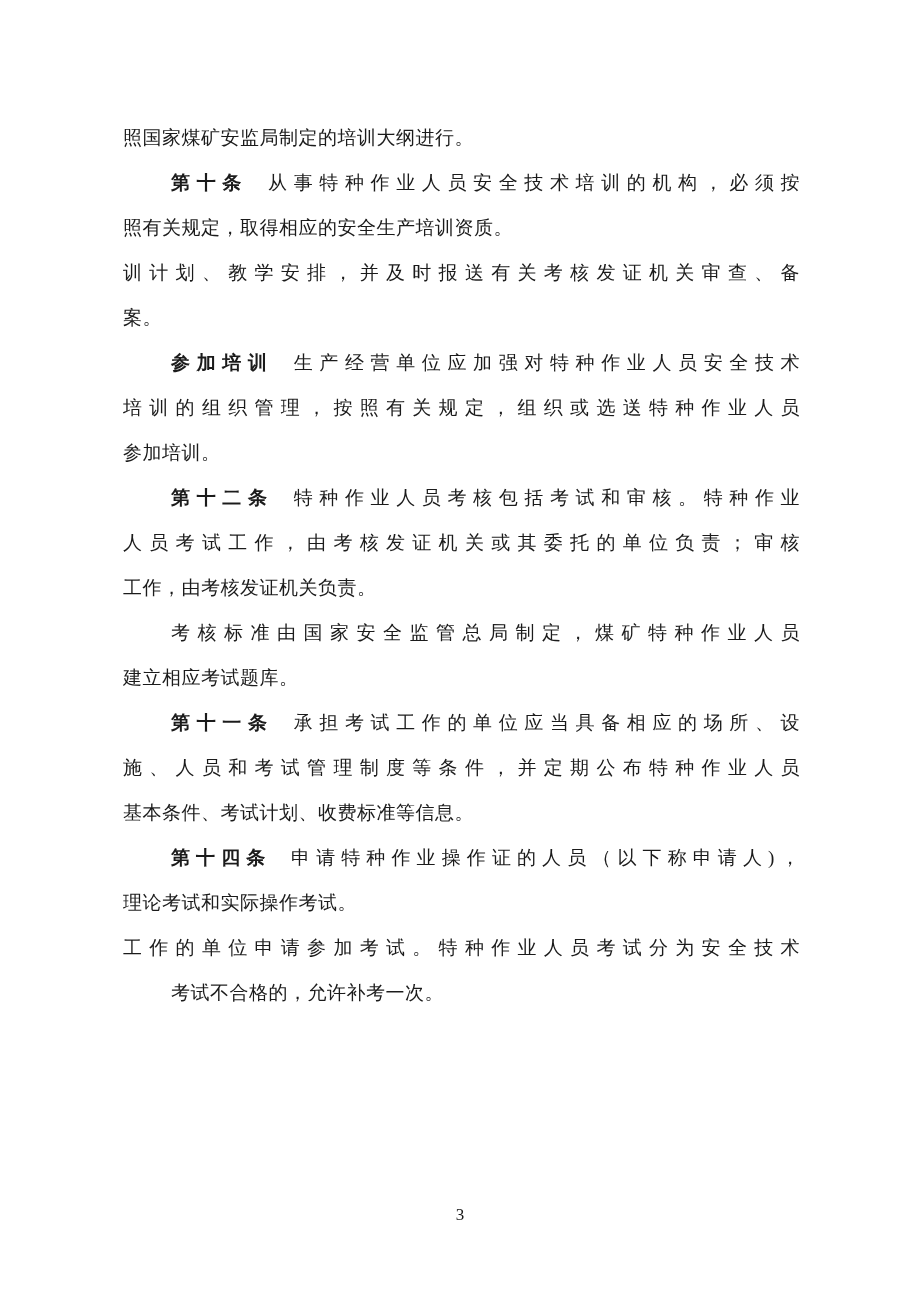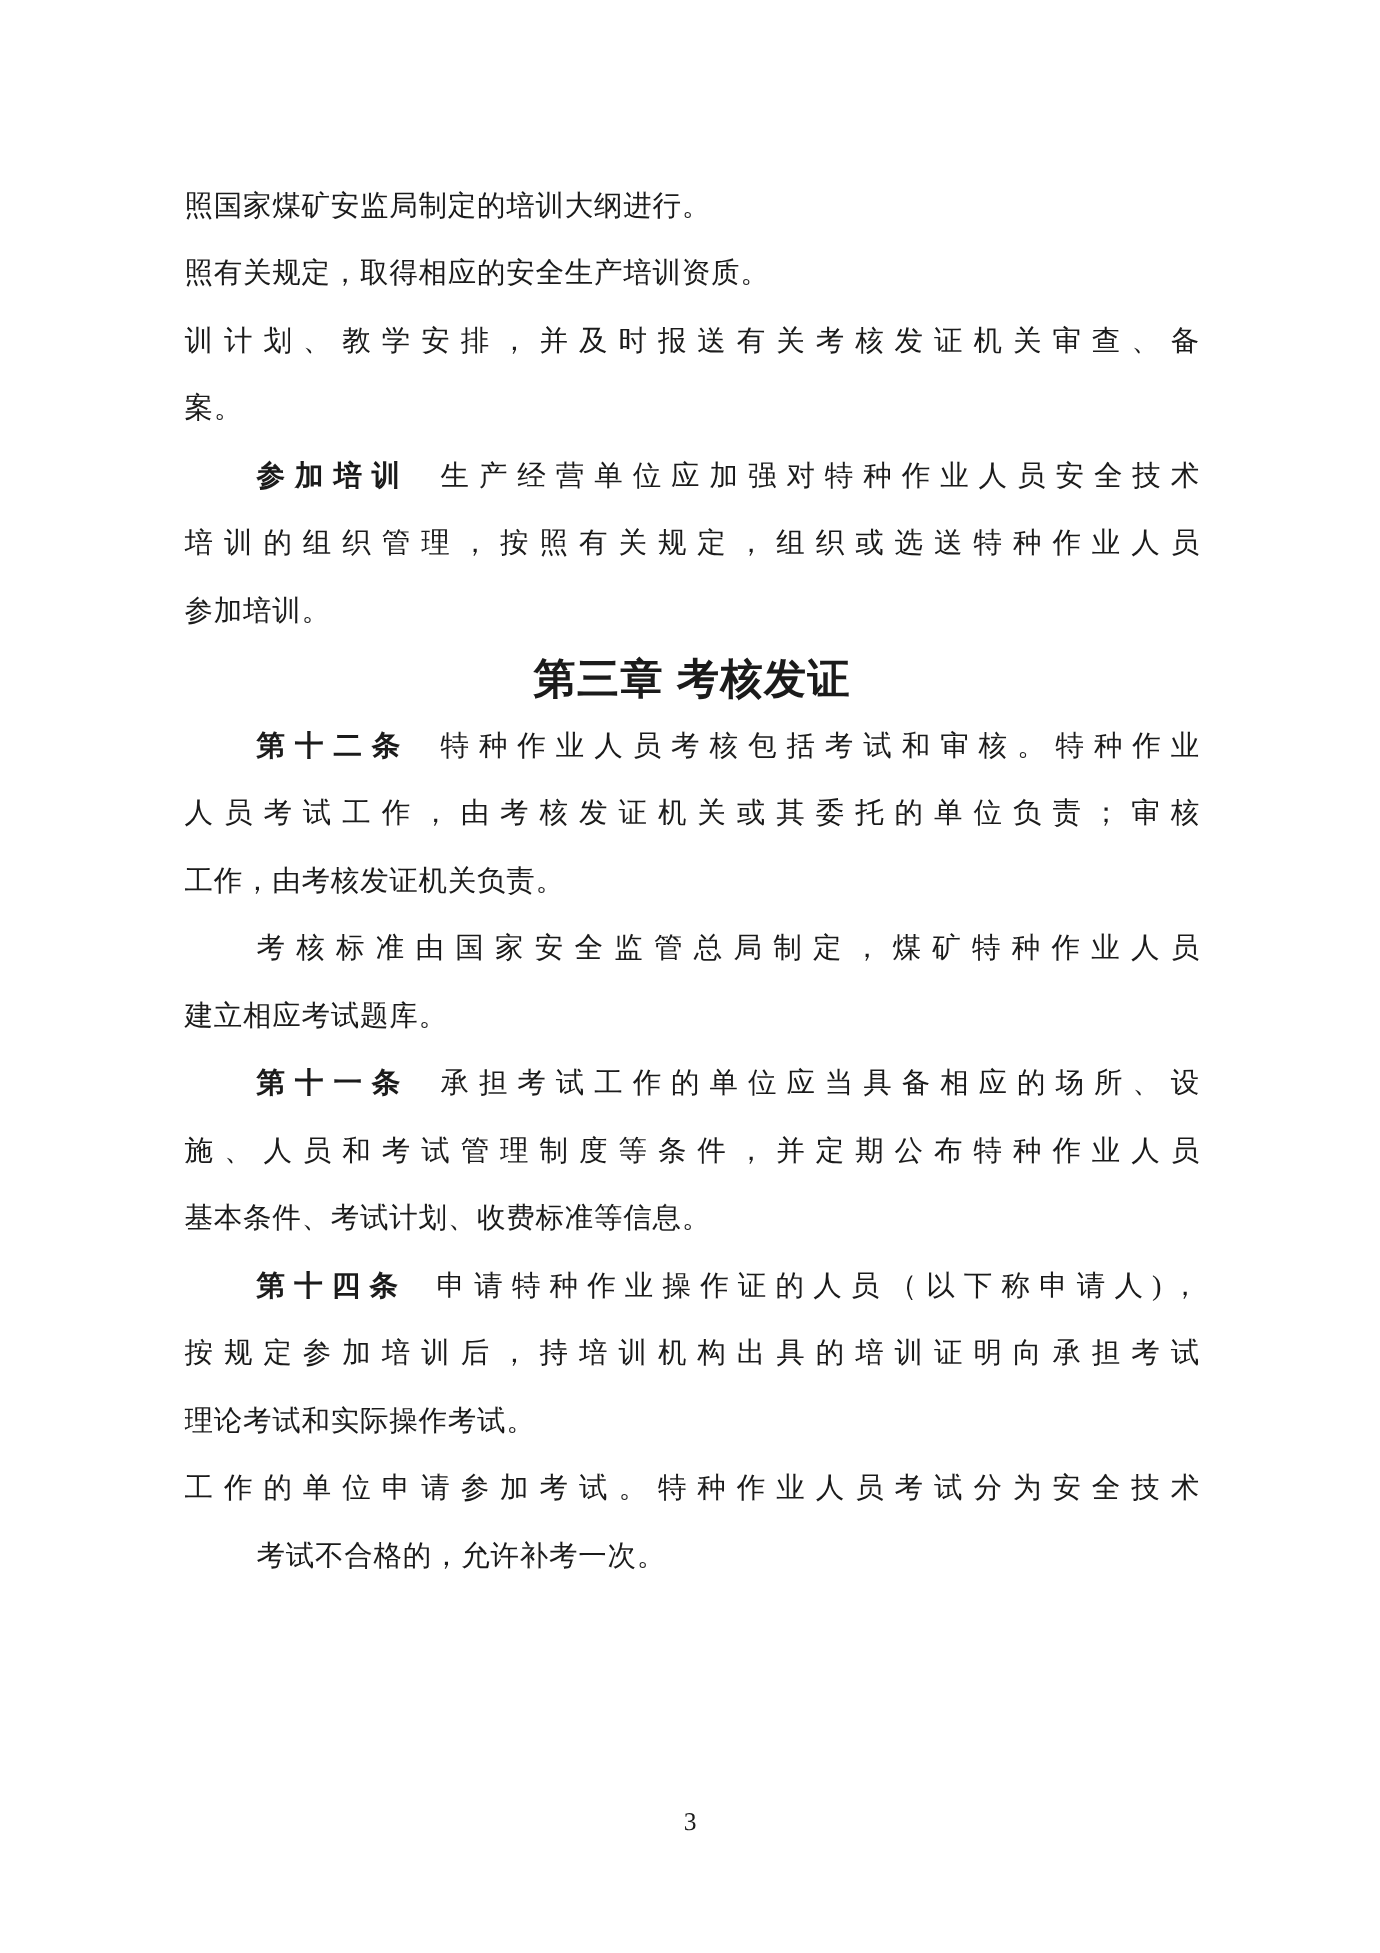--- a/index.html
+++ b/index.html
@@ -67,35 +67,34 @@
     font-size: 17px;
     color: #1b1b1b;
   }
 </style>
 </head>
 <body>
 
 <div class="page">
   <div class="doc-body">
       <div class="line plain">照国家煤矿安监局制定的培训大纲进行。</div>
+      <div class="line article-start justify"><b class="article-label">第十条</b><span class="label-gap"></span><span>从事特种作业人员安全技术培训的机构，必须按</span></div>
       <div class="line plain">照有关规定，取得相应的安全生产培训资质。</div>
       <div class="line plain justify">训计划、教学安排，并及时报送有关考核发证机关审查、备</div>
       <div class="line plain">案。</div>
       <div class="line article-start justify"><b class="article-label">参加培训</b><span class="label-gap"></span><span>生产经营单位应加强对特种作业人员安全技术</span></div>
       <div class="line plain justify">培训的组织管理，按照有关规定，组织或选送特种作业人员</div>
       <div class="line plain">参加培训。</div>
-      <div class="line heading">第三章 考核发证</div>
       <div class="line article-start justify"><b class="article-label">第十二条</b><span class="label-gap"></span><span>特种作业人员考核包括考试和审核。特种作业</span></div>
       <div class="line plain justify">人员考试工作，由考核发证机关或其委托的单位负责；审核</div>
       <div class="line plain">工作，由考核发证机关负责。</div>
       <div class="line indent justify">考核标准由国家安全监管总局制定，煤矿特种作业人员</div>
       <div class="line plain">建立相应考试题库。</div>
       <div class="line article-start justify"><b class="article-label">第十一条</b><span class="label-gap"></span><span>承担考试工作的单位应当具备相应的场所、设</span></div>
       <div class="line plain justify">施、人员和考试管理制度等条件，并定期公布特种作业人员</div>
       <div class="line plain">基本条件、考试计划、收费标准等信息。</div>
       <div class="line article-start justify"><b class="article-label">第十四条</b><span class="label-gap"></span><span>申请特种作业操作证的人员（以下称申请人)，</span></div>
-      <div class="line plain justify">按规定参加培训后，持培训机构出具的培训证明向承担考试</div>
       <div class="line plain">理论考试和实际操作考试。</div>
       <div class="line plain justify">工作的单位申请参加考试。特种作业人员考试分为安全技术</div>
       <div class="line indent">考试不合格的，允许补考一次。</div>
     </div>
   <div class="page-number">3</div>
 </div>
 
 </body></html>

